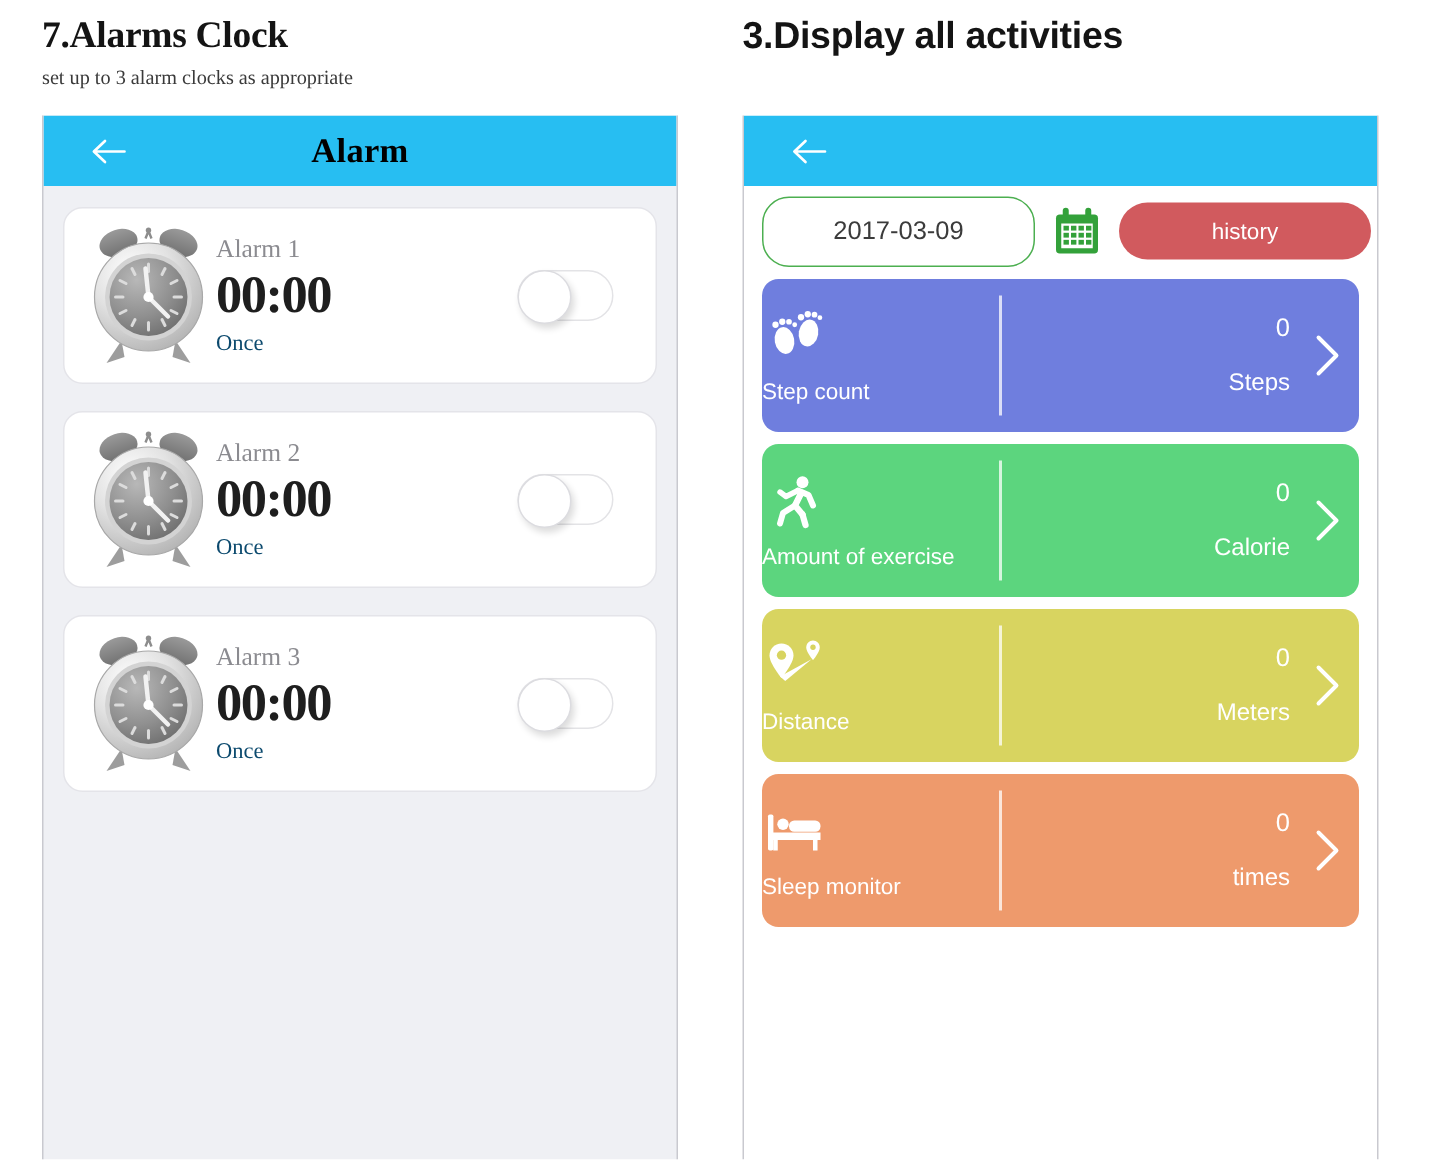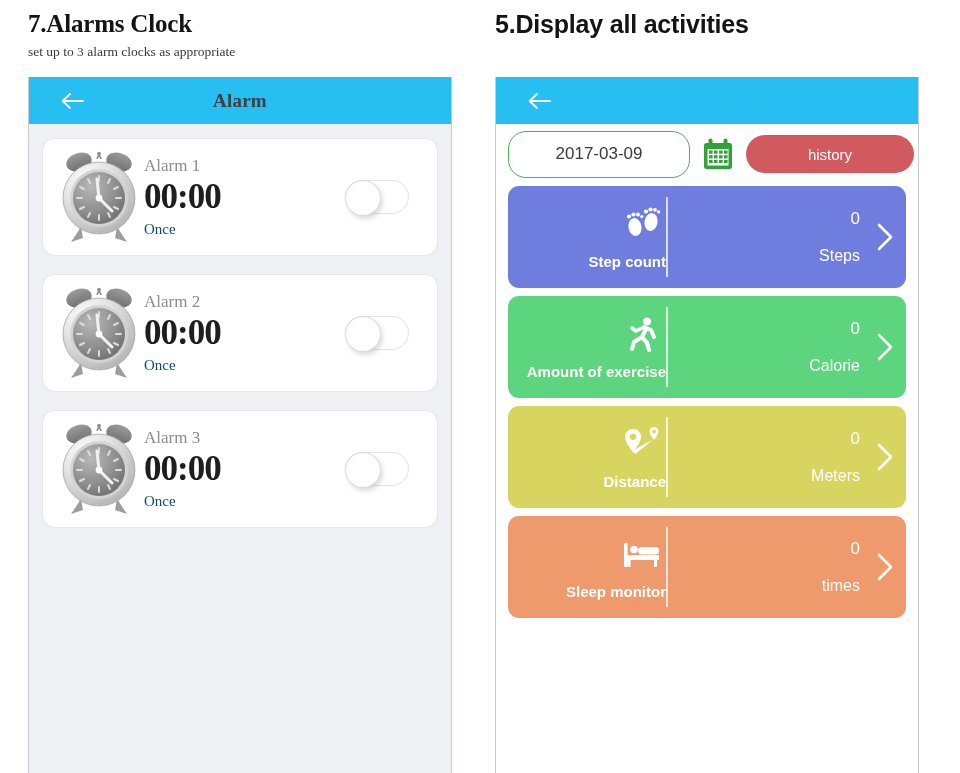--- a/index.html
+++ b/index.html
@@ -53,22 +53,22 @@
   
   .appbar {
     position: relative;
     height: 47px;
     background: #27bef2;
     display: flex;
     align-items: center;
     justify-content: center;
   }
   .appbar-title {
-    color: #404040;
-    font-size: 19px;
+    color: #000000;
+    font-size: 23px;
     font-weight: 700;
     letter-spacing: 0.2px;
   }
   .back-arrow {
     position: absolute;
     left: 30px;
     top: 50%;
     transform: translateY(-50%);
     width: 26px;
     height: 22px;
@@ -189,23 +189,22 @@
     display: flex;
     align-items: stretch;
     overflow: hidden;
   }
   .act-left {
     width: 158px;
     flex: none;
     position: relative;
     display: flex;
     flex-direction: column;
-    align-items: flex-end;
+    align-items: flex-start;
     justify-content: center;
-    font-weight: bold;
   }
   .act-icon { width: 46px; height: 40px; margin-bottom: 8px; }
   .act-label {
     color: #ffffff;
     font-size: 15px;
     white-space: nowrap;
   }
   .act-divider {
     width: 2px;
     flex: none;
@@ -411,21 +410,21 @@
           <div class="toggle">
             <div class="knob"></div>
           </div>
         </div>
 
       </div>
     </div>
   </div>
 
   <div class="section right">
-    <div class="section-title">5.Display all activities</div>
+    <div class="section-title">3.Display all activities</div>
     <div class="section-sub"></div>
 
     <div class="phone activity-phone">
 
       <div class="appbar">
         <span class="back-arrow">
           <svg viewBox="0 0 26 22" width="26" height="22">
             <path d="M24 11 H4 M11 4 L3.6 11 L11 18" fill="none" stroke="#ffffff" stroke-width="1.8" stroke-linecap="round" stroke-linejoin="round"></path>
           </svg>
         </span>

